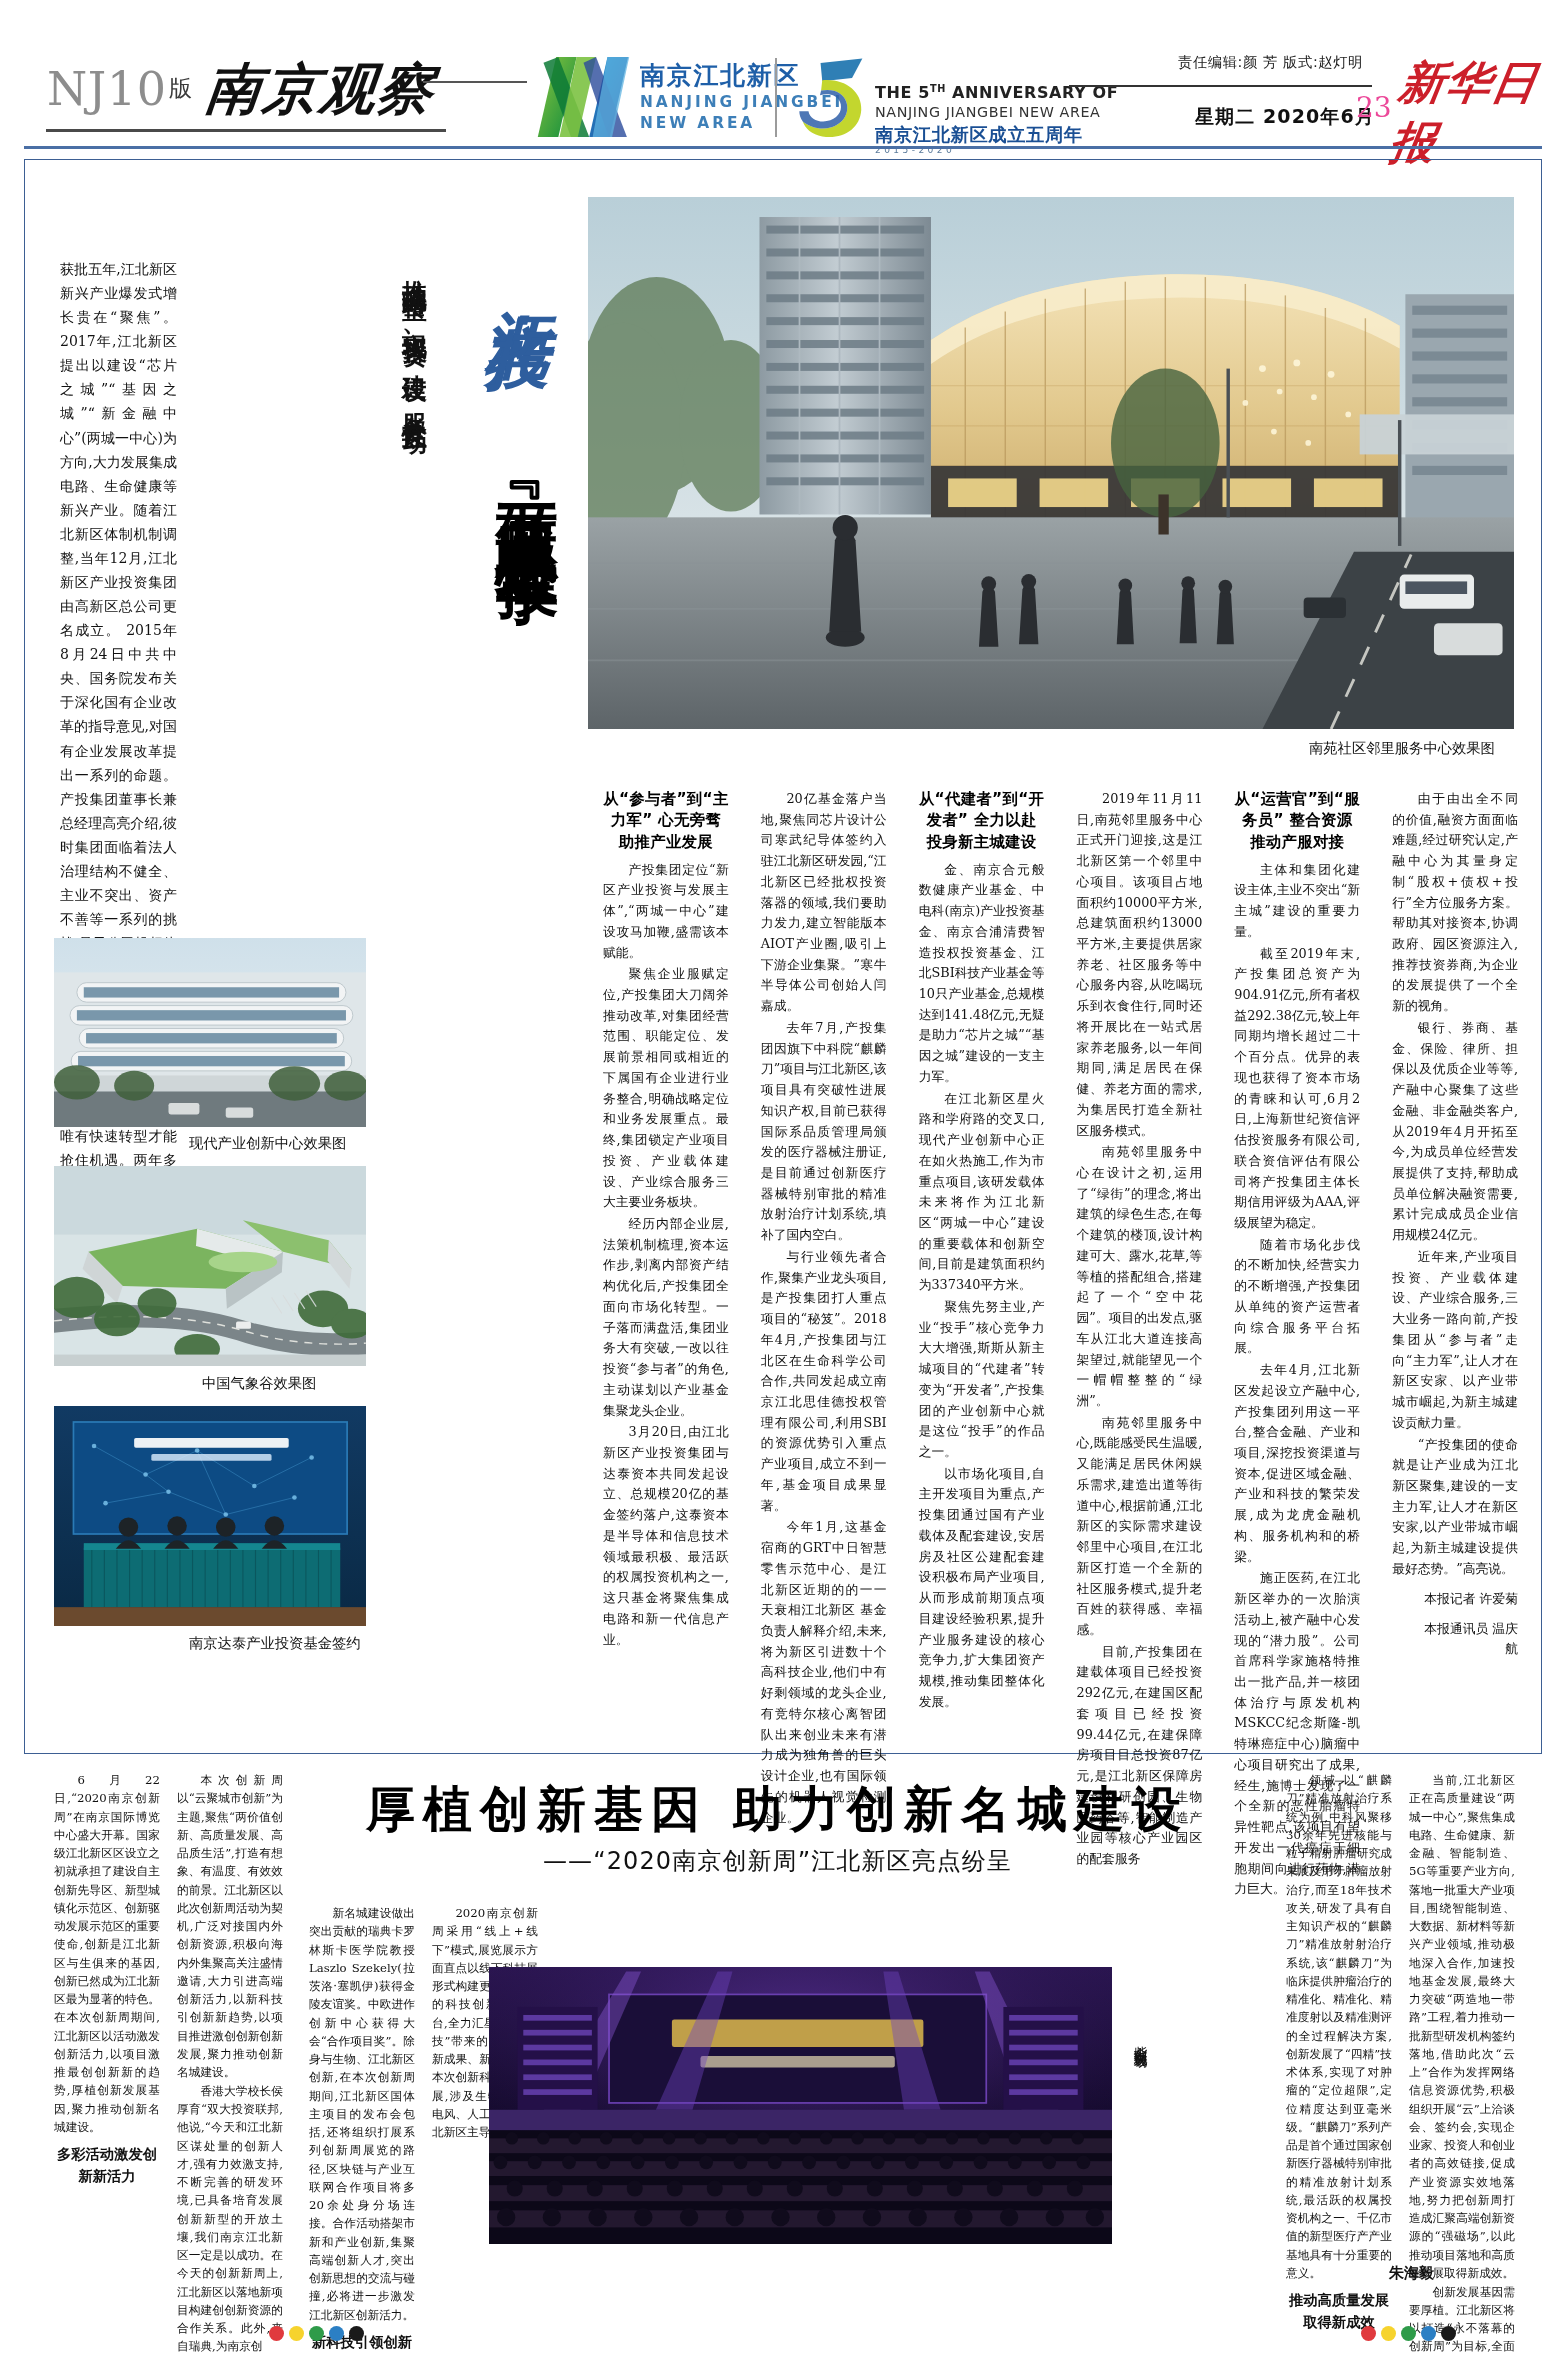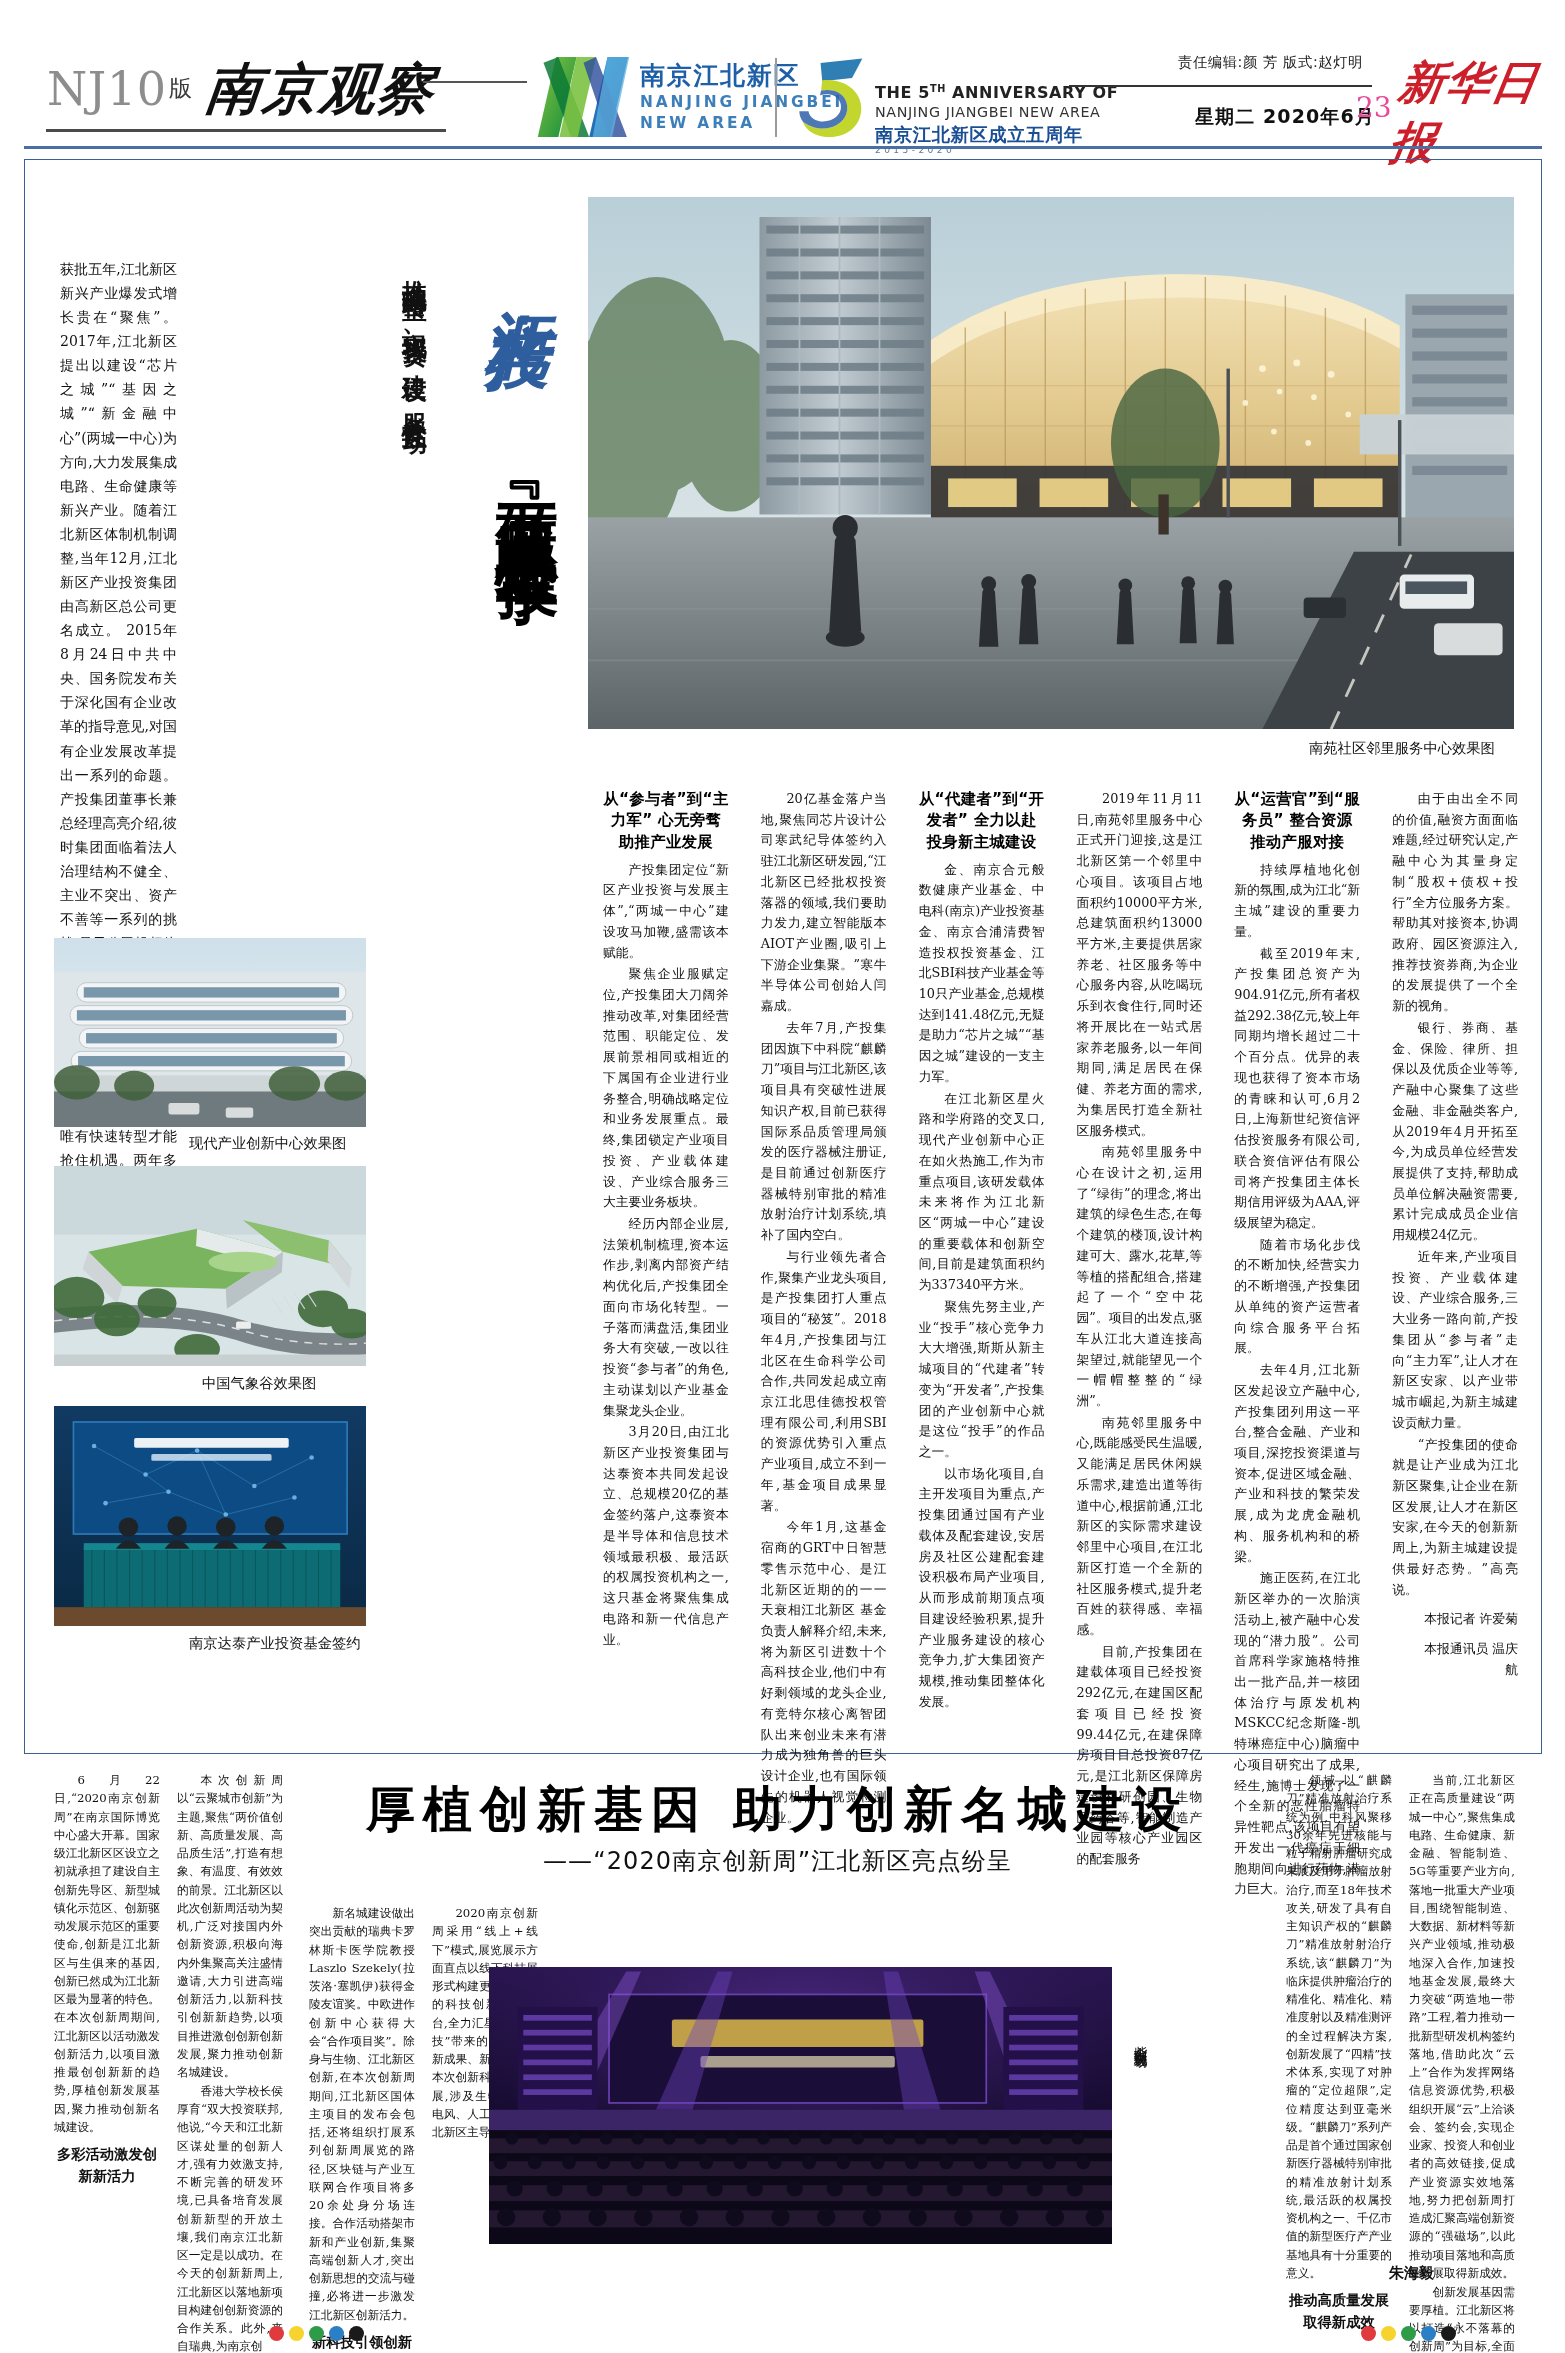--- a/index.html
+++ b/index.html
@@ -538,33 +538,33 @@
           <p>2019年11月11日,南苑邻里服务中心正式开门迎接,这是江北新区第一个邻里中心项目。该项目占地面积约10000平方米,总建筑面积约13000平方米,主要提供居家养老、社区服务等中心服务内容,从吃喝玩乐到衣食住行,同时还将开展比在一站式居家养老服务,以一年间期同,满足居民在保健、养老方面的需求,为集居民打造全新社区服务模式。</p>
           <p>南苑邻里服务中心在设计之初,运用了“绿街”的理念,将出建筑的绿色生态,在每个建筑的楼顶,设计构建可大、露水,花草,等等植的搭配组合,搭建起了一个“空中花园”。项目的出发点,驱车从江北大道连接高架望过,就能望见一个一帽帽整整的“绿洲”。</p>
           <p>南苑邻里服务中心,既能感受民生温暖,又能满足居民休闲娱乐需求,建造出道等街道中心,根据前通,江北新区的实际需求建设邻里中心项目,在江北新区打造一个全新的社区服务模式,提升老百姓的获得感、幸福感。</p>
           <p>目前,产投集团在建载体项目已经投资292亿元,在建国区配套项目已经投资99.44亿元,在建保障房项目目总投资87亿元,是江北新区保障房建设和研创园、生物医药谷等,智能制造产业园等核心产业园区的配套服务</p>
         </div>
     </div>
     <div class="bcol">
       <div class="sechead">从“运营官”到“服务员”
 整合资源推动产服对接</div>
       <div id="c3">
-          <p>持续厚植地化创新的氛围,成为江北“新主城”建设的重要力量。</p>
+          <p>主体和集团化建设主体,主业不突出“新主城”建设的重要力量。</p>
           <p>截至2019年末,产投集团总资产为904.91亿元,所有者权益292.38亿元,较上年同期均增长超过二十个百分点。优异的表现也获得了资本市场的青睐和认可,6月2日,上海新世纪资信评估投资服务有限公司,联合资信评估有限公司将产投集团主体长期信用评级为AAA,评级展望为稳定。</p>
           <p>随着市场化步伐的不断加快,经营实力的不断增强,产投集团从单纯的资产运营者向综合服务平台拓展。</p>
           <p>去年4月,江北新区发起设立产融中心,产投集团列用这一平台,整合金融、产业和项目,深挖投资渠道与资本,促进区域金融、产业和科技的繁荣发展,成为龙虎金融机构、服务机构和的桥梁。</p>
           <p>施正医药,在江北新区举办的一次胎演活动上,被产融中心发现的“潜力股”。公司首席科学家施格特推出一批产品,并一核团体治疗与原发机构MSKCC纪念斯隆-凯特琳癌症中心)脑瘤中心项目研究出了成果,经生,施博士发现了一个全新的恶性胎瘤特异性靶点,该项目有望开发出一代癌症干细胞期间向进行药物,潜力巨大。</p>
         </div>
     </div>
     <div class="bcol">
       <div id="c3b">
           <p>由于由出全不同的价值,融资方面面临难题,经过研究认定,产融中心为其量身定制“股权+债权+投行”全方位服务方案。帮助其对接资本,协调政府、园区资源注入,推荐技资券商,为企业的发展提供了一个全新的视角。</p>
           <p>银行、券商、基金、保险、律所、担保以及优质企业等等,产融中心聚集了这些金融、非金融类客户,从2019年4月开拓至今,为成员单位经营发展提供了支持,帮助成员单位解决融资需要,累计完成成员企业信用规模24亿元。</p>
           <p>近年来,产业项目投资、产业载体建设、产业综合服务,三大业务一路向前,产投集团从“参与者”走向“主力军”,让人才在新区安家、以产业带城市崛起,为新主城建设贡献力量。</p>
-          <p>“产投集团的使命就是让产业成为江北新区聚集,让企业在新区发展,让人才在新区安家,在今天的创新新周上,为新主城建设提供最好态势。”高亮说。</p>
+          <p>“产投集团的使命就是让产业成为江北新区聚集,建设的一支主力军,让人才在新区安家,以产业带城市崛起,为新主城建设提供最好态势。”高亮说。</p>
         </div>
       <p class="byline">本报记者 许爱菊</p>
       <p class="byline">本报通讯员 温庆航</p>
     </div>
   </div>
 
   <div class="bot-title">厚植创新基因  助力创新名城建设</div>
   <div class="bot-sub">——“2020南京创新周”江北新区亮点纷呈</div>
 
   <div class="bot-left">

